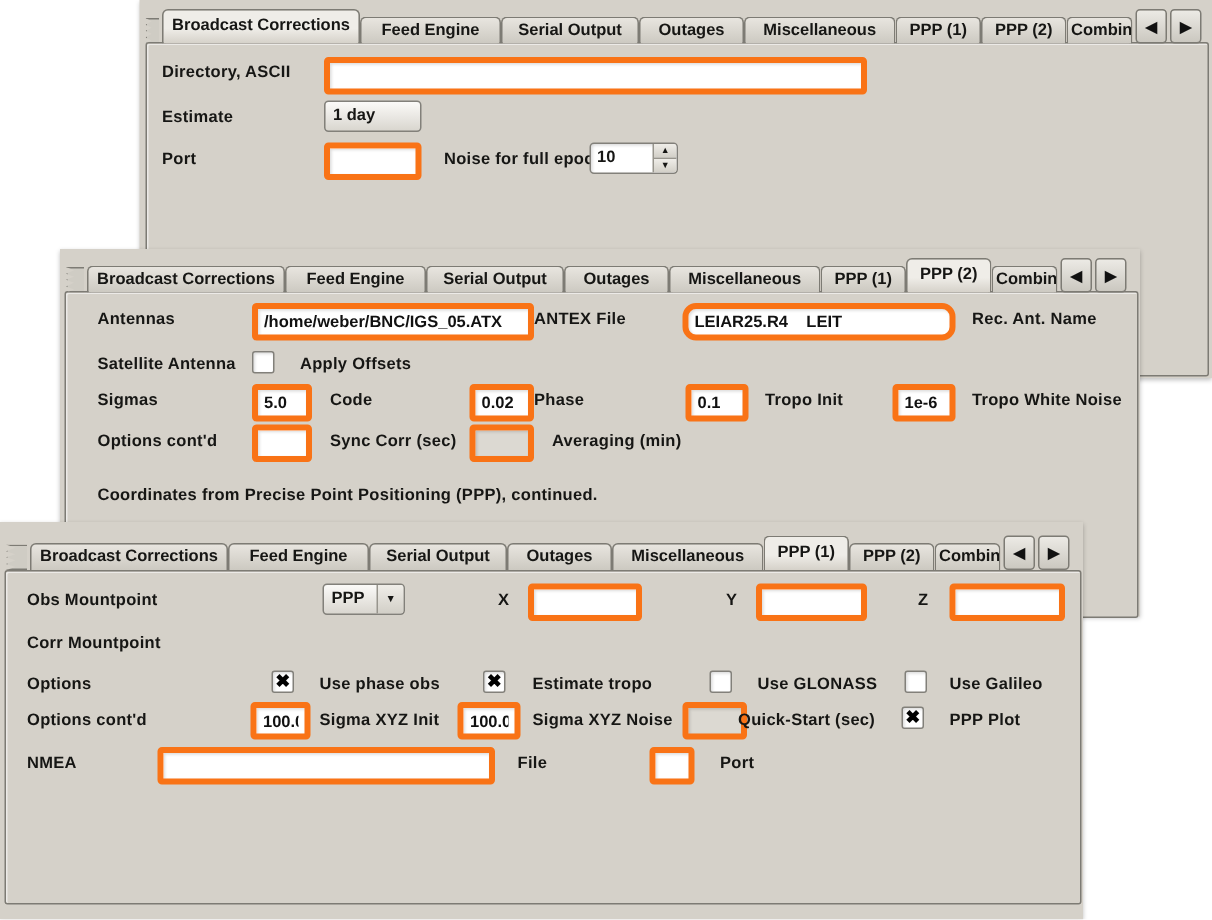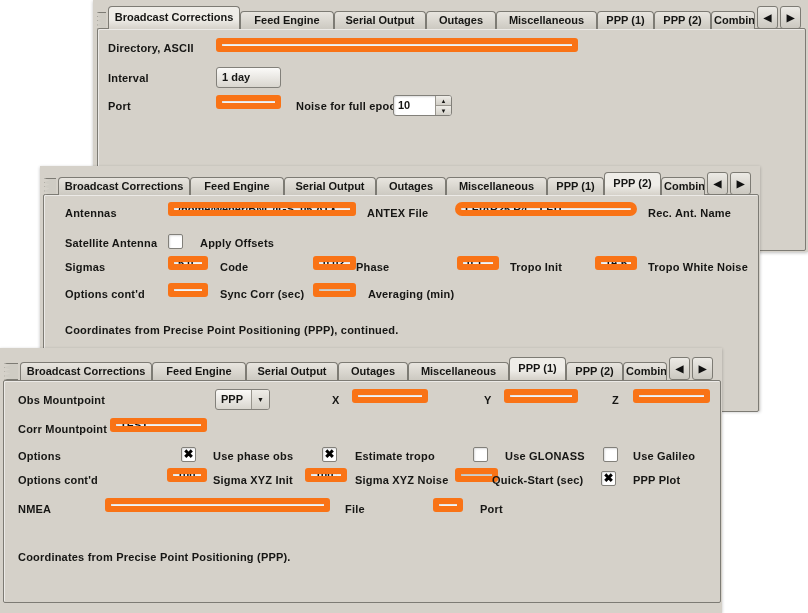--- a/index.html
+++ b/index.html
@@ -12,21 +12,21 @@
   .tab{box-sizing:border-box;height:18px;line-height:16px;text-align:center;flex:none;overflow:hidden;
        white-space:nowrap;border:1px solid #7d7b74;border-bottom:none;border-radius:4px 4px 0 0;
        background:linear-gradient(180deg,#e8e5df,#ccc9c1);padding:0 2px;}
   .tab.active{height:23px;line-height:21px;background:linear-gradient(180deg,#efede8 55%,#d5d1c9);z-index:3;position:relative;}
   .tabarrow{box-sizing:border-box;width:21px;height:23px;margin-left:2px;flex:none;border:1px solid #7d7b74;
        border-radius:3px;background:linear-gradient(180deg,#eceae5,#cbc8c0);display:flex;align-items:center;
        justify-content:center;font-size:10px;color:#111;}
   .pane{position:absolute;background:#d5d1c9;border:1px solid #7d7b74;border-radius:2px;
         box-shadow:inset 1px 1px 0 rgba(255,255,255,.55);}
   .lbl{position:absolute;white-space:nowrap;line-height:13px;letter-spacing:.2px;}
-  .tin{position:absolute;box-sizing:border-box;height:14px;border:6px solid #f97316;border-radius:3px;
+  .tin{position:absolute;box-sizing:border-box;height:25px;border:4px solid #f97316;border-radius:3px;
        background:#fff;font-family:"Liberation Sans",sans-serif;font-weight:bold;font-size:11px;color:#111;
        padding:0 4px;box-shadow:inset 1px 1px 2px rgba(0,0,0,.14);}
   .tin.dis{background:#dcd9d2;}
   .combo{position:absolute;box-sizing:border-box;height:21px;border:1px solid #82807a;border-radius:3px;
        background:linear-gradient(180deg,#fbfaf8,#d9d6cf);display:flex;overflow:hidden;}
   .combo .ctxt{flex:1;padding:0 5px;line-height:19px;}
   .combo .cbtn{width:17px;border-left:1px solid #98958d;display:flex;align-items:center;justify-content:center;
        font-size:7px;background:linear-gradient(180deg,#efede8,#d2cfc7);}
   .spin{position:absolute;box-sizing:border-box;height:21px;border:1px solid #82807a;border-radius:3px;
        background:#fff;display:flex;overflow:hidden;box-shadow:inset 1px 1px 2px rgba(0,0,0,.14);}
@@ -60,21 +60,21 @@
         </div>
       <div class="tabarrow">
           <span>▶</span>
         </div>
     </div>
     <div class="pane" style="left:4px;top:28px;width:707px;height:221px;"></div>
 
     <span class="lbl" style="left:15px;top:42px;">Directory, ASCII</span>
     <input class="tin" style="left: 123px; top: 38px; width: 362px;" value="">
 
-    <span class="lbl" style="left:15px;top:72px;">Interval</span>
+    <span class="lbl" style="left:15px;top:72px;">Estimate</span>
     <div class="combo" style="left:123px;top:67px;width:65px;flex-direction:column;">
       <span class="ctxt">1 day</span>
       <span class="cbtn">▼</span>
     </div>
 
     <span class="lbl" style="left:15px;top:100px;">Port</span>
     <input class="tin" style="left: 123px; top: 95px; width: 65px;" value="">
     <span class="lbl" style="left:203px;top:100px;">Noise for full epoch</span>
     <div class="spin" style="left:300px;top:95px;width:59px;">
       <span class="stxt">10 sec</span>
@@ -101,21 +101,21 @@
           <span>◀</span>
         </div>
       <div class="tabarrow">
           <span>▶</span>
         </div>
     </div>
     <div class="pane" style="left:3px;top:28px;width:714px;height:216px;"></div>
 
     <span class="lbl" style="left:25px;top:41px;">Antennas</span>
     <input class="tin" style="left: 128px; top: 36px; width: 188px;" value="/home/weber/BNC/IGS_05.ATX">
-    <span class="lbl" style="left:327px;top:41px;">ANTEX File</span>
+    <span class="lbl" style="left:316px;top:41px;">ANTEX File</span>
     <input class="tin" style="left: 415px; top: 36px; width: 182px; border-radius: 9px;" value="LEIAR25.R4    LEIT">
     <span class="lbl" style="left:608px;top:41px;">Rec. Ant. Name</span>
 
     <span class="lbl" style="left:25px;top:71px;">Satellite Antenna</span>
     <span class="cb" style="left:128px;top:68px;"></span>
     <span class="lbl" style="left:160px;top:71px;">Apply Offsets</span>
 
     <span class="lbl" style="left:25px;top:95px;">Sigmas</span>
     <input class="tin" style="left: 128px; top: 90px; width: 40px;" value="5.0">
     <span class="lbl" style="left:180px;top:95px;">Code</span>
@@ -161,21 +161,20 @@
       <span class="cbtn">▼</span>
     </div>
     <span class="lbl" style="left:332px;top:46px;">X</span>
     <input class="tin" style="left: 352px; top: 41px; width: 76px;" value="">
     <span class="lbl" style="left:484px;top:46px;">Y</span>
     <input class="tin" style="left: 504px; top: 41px; width: 74px;" value="">
     <span class="lbl" style="left:612px;top:46px;">Z</span>
     <input class="tin" style="left: 633px; top: 41px; width: 77px;" value="">
 
     <span class="lbl" style="left:18px;top:75px;">Corr Mountpoint</span>
-    <input class="tin" style="left: 110px; top: 70px; width: 97px;" value="TEST">
 
     <span class="lbl" style="left:18px;top:102px;">Options</span>
     <span class="cb" style="left:181px;top:99px;">✖</span>
     <span class="lbl" style="left:213px;top:102px;">Use phase obs</span>
     <span class="cb" style="left:322px;top:99px;">✖</span>
     <span class="lbl" style="left:355px;top:102px;">Estimate tropo</span>
     <span class="cb" style="left:473px;top:99px;"></span>
     <span class="lbl" style="left:505px;top:102px;">Use GLONASS</span>
     <span class="cb" style="left:603px;top:99px;"></span>
     <span class="lbl" style="left:633px;top:102px;">Use Galileo</span>
@@ -189,16 +188,15 @@
     <span class="lbl" style="left:492px;top:126px;">Quick-Start (sec)</span>
     <span class="cb" style="left:601px;top:123px;">✖</span>
     <span class="lbl" style="left:633px;top:126px;">PPP Plot</span>
 
     <span class="lbl" style="left:18px;top:155px;">NMEA</span>
     <input class="tin" style="left: 105px; top: 150px; width: 225px;" value="">
     <span class="lbl" style="left:345px;top:155px;">File</span>
     <input class="tin" style="left: 433px; top: 150px; width: 30px;" value="">
     <span class="lbl" style="left:480px;top:155px;">Port</span>
 
-    <span class="lbl" style="left:18px;top:203px;">Coordinates from Precise Point Positioning (PPP).</span>
   </section>
 
 </div>
 
 </body></html>

